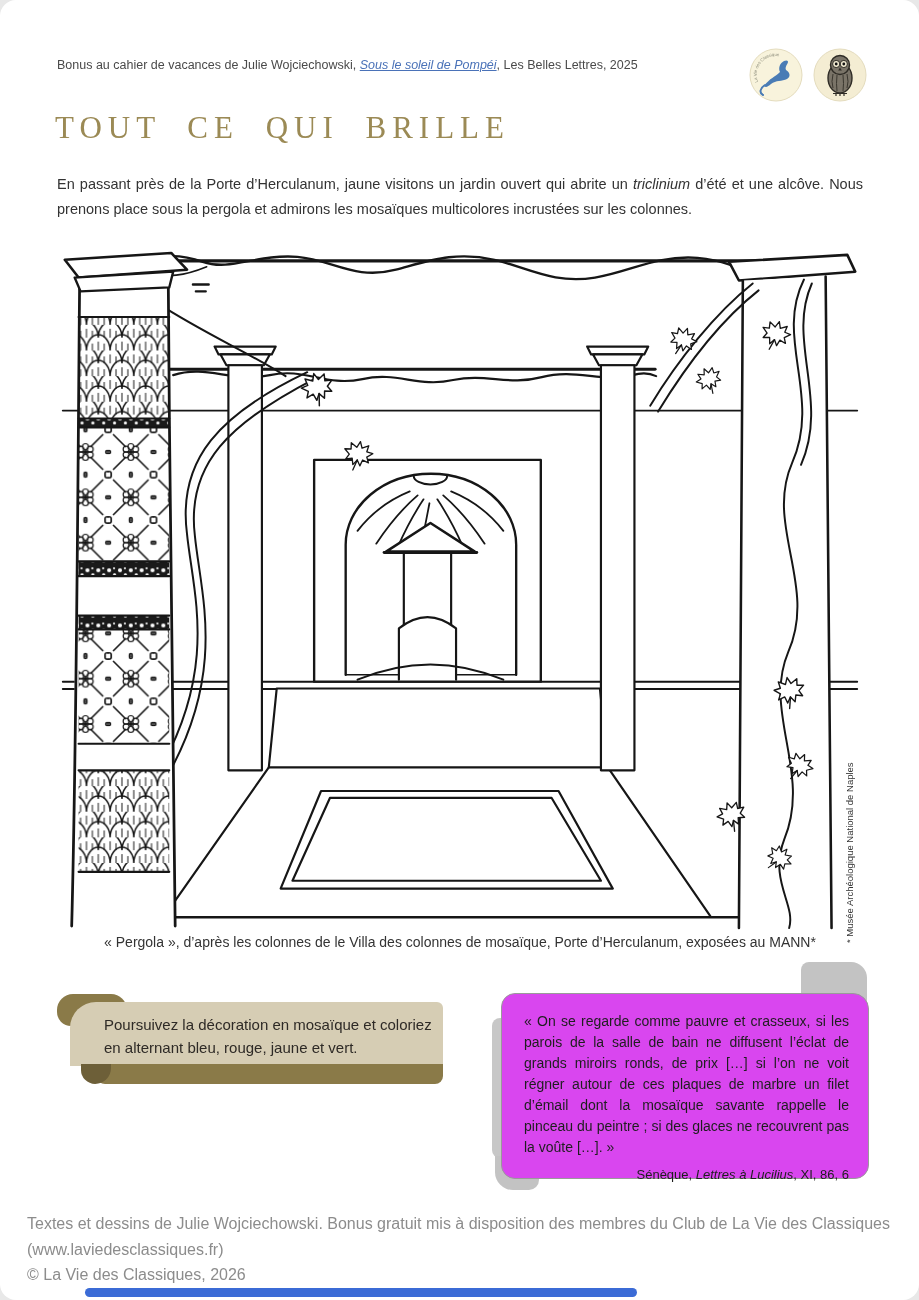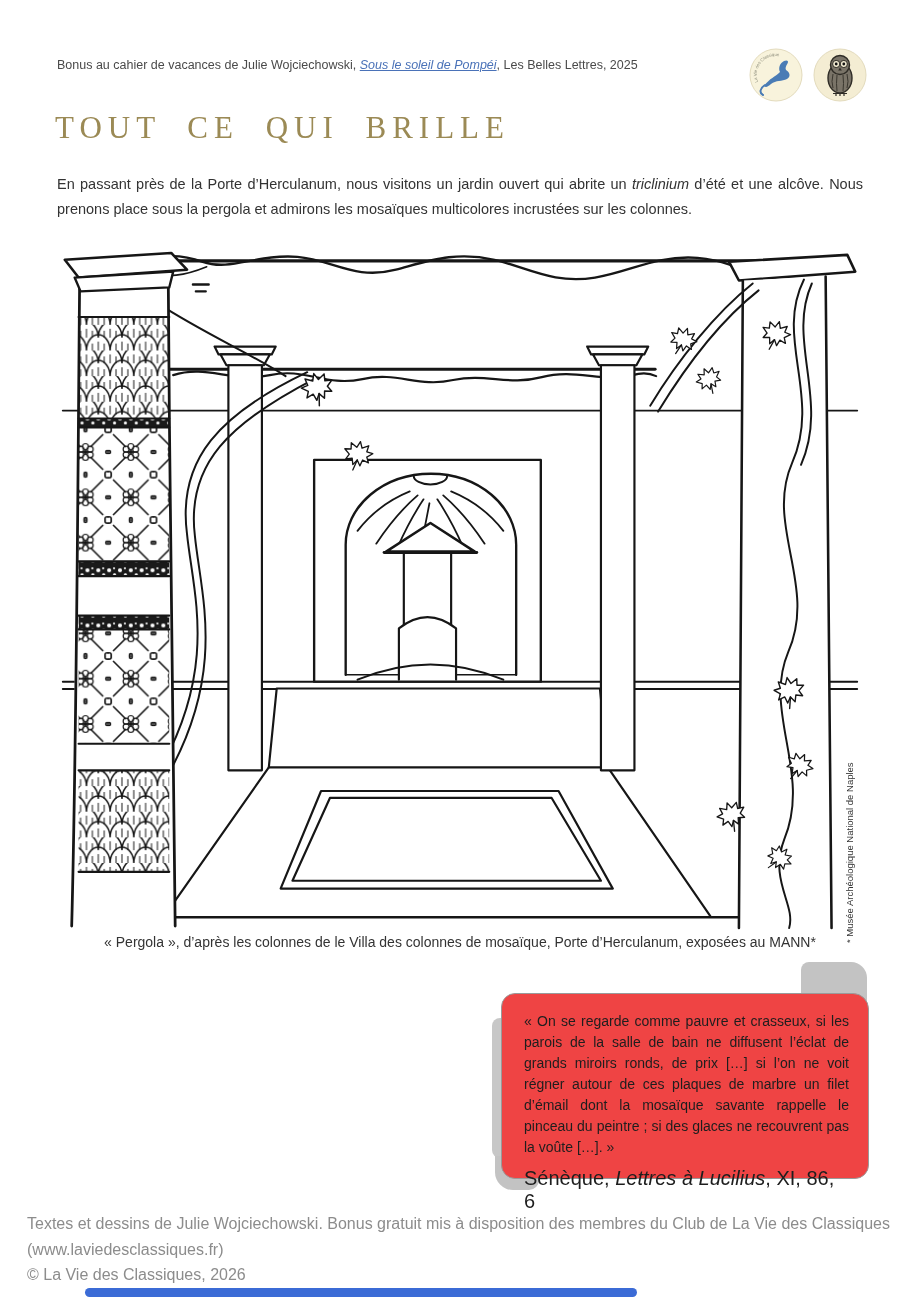--- a/index.html
+++ b/index.html
@@ -1,20 +1,21 @@
 <!DOCTYPE html>
 <html><head>
 <meta charset="utf-8">
 <style>
   * { margin:0; padding:0; box-sizing:border-box; }
   html,body { background:#e8e8e8; }
   .page {
     position:relative; width:919px; height:1300px; background:#ffffff;
     font-family:"Liberation Sans", sans-serif; color:#3a3a3a; overflow:hidden;
     margin:0 auto;
+    border-radius:16px;
   }
   
   .header { position:absolute; left:57px; top:58px; width:700px; font-size:12.5px; color:#4a4a4a; white-space:nowrap; }
   .header .link { color:#4a72b8; font-style:italic; text-decoration:underline; }
   .logos { position:absolute; top:48px; right:52px; display:flex; gap:10px; }
   .logo { width:54px; height:54px; }
   
   .title {
     position:absolute; left:55px; top:110px; font-family:"Liberation Serif", serif;
     font-size:31px; color:#9b8a55; letter-spacing:6px; word-spacing:13px; font-weight:500;
@@ -36,25 +37,25 @@
   .ab-body { position:absolute; left:13px; top:8px; right:0; height:64px; background:#d6cdb4; border-radius:26px 6px 0 0; }
   .ab-bar { position:absolute; left:40px; top:70px; right:0; height:20px; background:#8a7a48; border-radius:0 0 8px 8px; }
   .ab-bar::before { content:""; position:absolute; left:-16px; top:0; width:30px; height:20px; background:#6d5f38; border-radius:0 0 18px 16px; }
   .ab-text { position:absolute; left:47px; top:20px; width:332px; font-size:15px; line-height:1.52; color:#2e2a26; }
   
   .quote-box { position:absolute; left:492px; top:962px; width:377px; height:228px; }
   .qb-curl-top { position:absolute; right:2px; top:0; width:66px; height:46px; background:#c3c3c3; border-radius:8px 16px 0 16px; }
   .qb-curl-left { position:absolute; left:0; top:56px; width:16px; height:140px; background:#c7c7c7; border-radius:8px 0 0 8px; }
   .qb-curl-bottom { position:absolute; left:3px; bottom:0; width:44px; height:34px; background:#c3c3c3; border-radius:0 0 10px 18px; }
   .qb-body {
-    position:absolute; left:9px; top:31px; right:0; bottom:11px; background:#ef4444;
+    position:absolute; left:9px; top:31px; right:0; bottom:11px; background:#d946ef;
     border:1.5px solid #9a9a9a; border-radius:14px 16px 14px 14px; padding:17px 19px 0 22px;
   }
   .qb-quote { font-size:14px; line-height:1.5; text-align:justify; color:#1e1e1e; }
-  .qb-attrib { margin-top:9px; text-align:left; font-size:20px; color:#1e1e1e; }
+  .qb-attrib { margin-top:9px; text-align:right; font-size:13px; color:#1e1e1e; }
   .qb-attrib .it { font-style:italic; }
   
   .footer { position:absolute; left:0; top:1211px; width:100%; font-size:16px; line-height:1.6; color:#8c8c8c;margin-left:27px; }
   
   .progress-bar { position:absolute; left:85px; top:1288px; width:552px; height:9px; background:#3b6bd6; border-radius:4.5px; }
 </style>
 </head>
 <body>
 
 <div class="page">
@@ -80,21 +81,21 @@
         <circle cx="30.8" cy="16" r="1.4" fill="#141414"></circle>
         <path d="M27,19.5 l-1.8,3 h3.6 z" fill="#2f2c26"></path>
         <path d="M20,26 q-2,8 0,14 M24,27 q-1,9 0,16 M30,27 q1,9 0,16 M34,26 q2,8 0,14" stroke="#3a372f" stroke-width="1" fill="none"></path>
         <path d="M20,45.5 h14 M23,45.5 v2.5 M27,45.5 v2.5 M31,45.5 v2.5" stroke="#2f2c26" stroke-width="1.2"></path>
       </g>
     </svg>
   </div>
 
   <div class="title">TOUT CE QUI BRILLE</div>
 
-  <div class="intro"><span>En passant près de la Porte d’Herculanum, nous visitons un jardin ouvert qui abrite un </span><span class="it">triclinium</span><span> d’été et une alcôve. Nous prenons place sous la pergola et admirons les mosaïques multicolores incrustées sur les colonnes.</span></div>
+  <div class="intro"><span>En passant près de la Porte d’Herculanum, jaune visitons un jardin ouvert qui abrite un </span><span class="it">triclinium</span><span> d’été et une alcôve. Nous prenons place sous la pergola et admirons les mosaïques multicolores incrustées sur les colonnes.</span></div>
 
   <div class="illustration">
     <svg viewBox="0 0 806 692" width="806" height="682">
       <defs>
         <pattern id="pScales" width="24" height="26" patternUnits="userSpaceOnUse">
           <rect width="24" height="26" fill="#fff"></rect>
           <g stroke="#161616" fill="none" stroke-width="1.5">
             <path d="M0,26 a12,16 0 0 1 24,0"></path>
             <path d="M-12,13 a12,16 0 0 1 24,0 M12,13 a12,16 0 0 1 24,0"></path>
             <path d="M6,26 v-7 M12,26 v-9 M18,26 v-7 M-6,13 v-7 M0,13 v-9 M6,13 v-7 M18,13 v-7 M24,13 v-9" stroke-width="1"></path>
@@ -224,20 +225,26 @@
           <path d="M2,12 L110,5 L126,22 L16,30 Z" fill="#fff" stroke="#161616" stroke-width="2.6"></path>
           <path d="M12,30 L112,24 L108,40 L18,44 Z" fill="#fff" stroke="#161616" stroke-width="2.4"></path>
           <path d="M132,37 h16 M135,44 h10" stroke="#161616" stroke-width="2.4"></path>
         </g>
       </g>
     </svg>
     <div class="caption">« Pergola », d’après les colonnes de le Villa des colonnes de mosaïque, Porte d’Herculanum, exposées au MANN*</div>
     <div class="museum-credit">* Musée Archéologique National de Naples</div>
   </div>
 
+  <div class="activity-box">
+    <div class="ab-tab"></div>
+    <div class="ab-body"></div>
+    <div class="ab-bar"></div>
+    <div class="ab-text">Poursuivez la décoration en mosaïque et coloriez en alternant bleu, rouge, jaune et vert.</div>
+  </div>
 
   <div class="quote-box">
     <div class="qb-curl-top"></div>
     <div class="qb-curl-left"></div>
     <div class="qb-curl-bottom"></div>
     <div class="qb-body">
       <div class="qb-quote">« On se regarde comme pauvre et crasseux, si les parois de la salle de bain ne diffusent l’éclat de grands miroirs ronds, de prix […] si l’on ne voit régner autour de ces plaques de marbre un filet d’émail dont la mosaïque savante rappelle le pinceau du peintre ; si des glaces ne recouvrent pas la voûte […]. »</div>
       <div class="qb-attrib"><span>Sénèque, </span><span class="it">Lettres à Lucilius</span><span>, XI, 86, 6</span></div>
     </div>
   </div>

